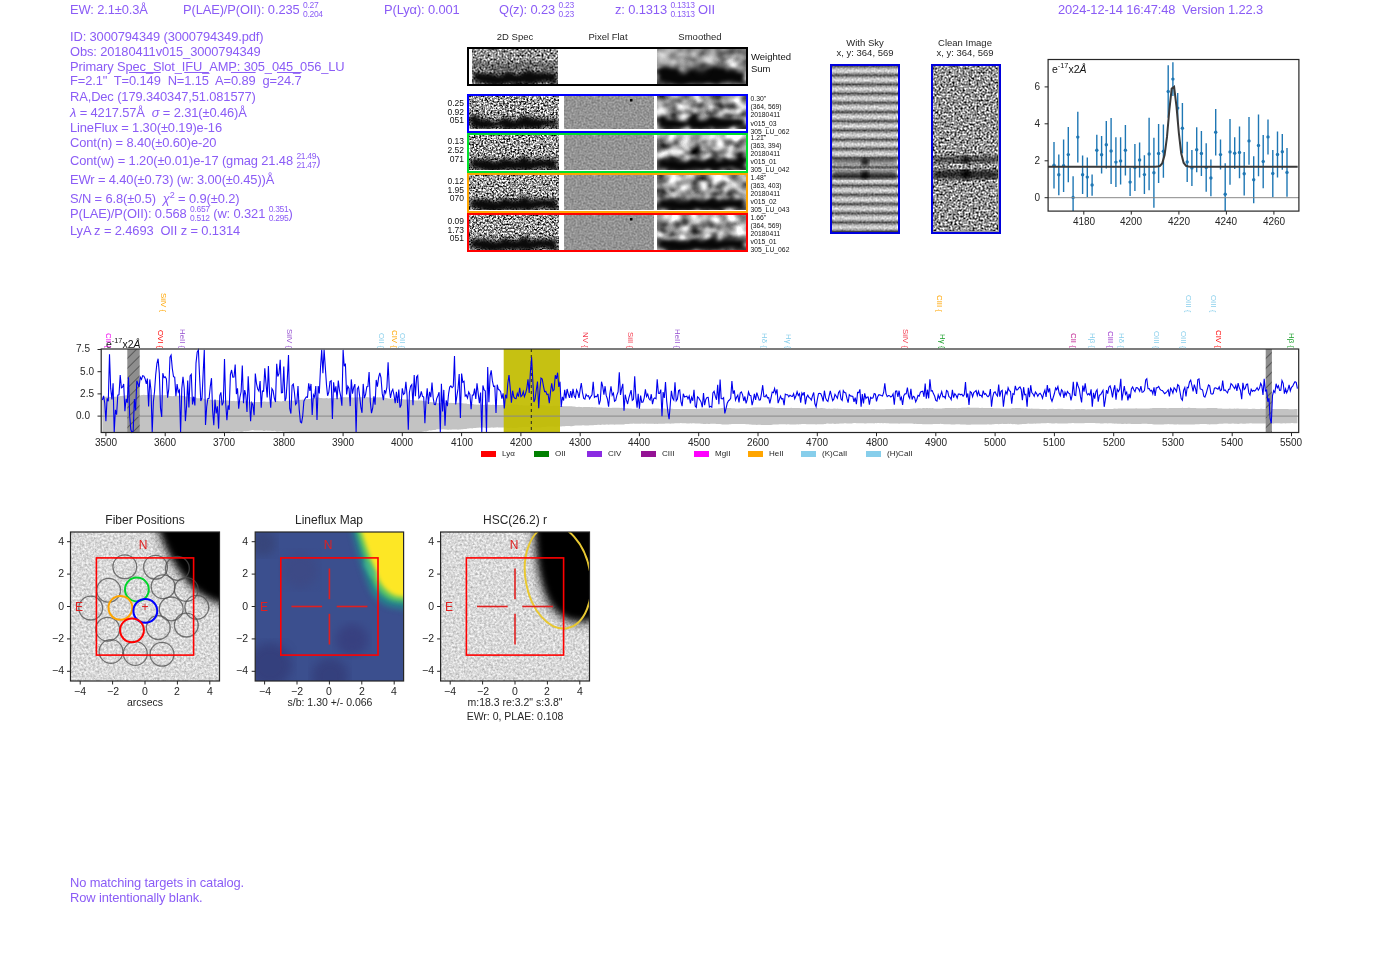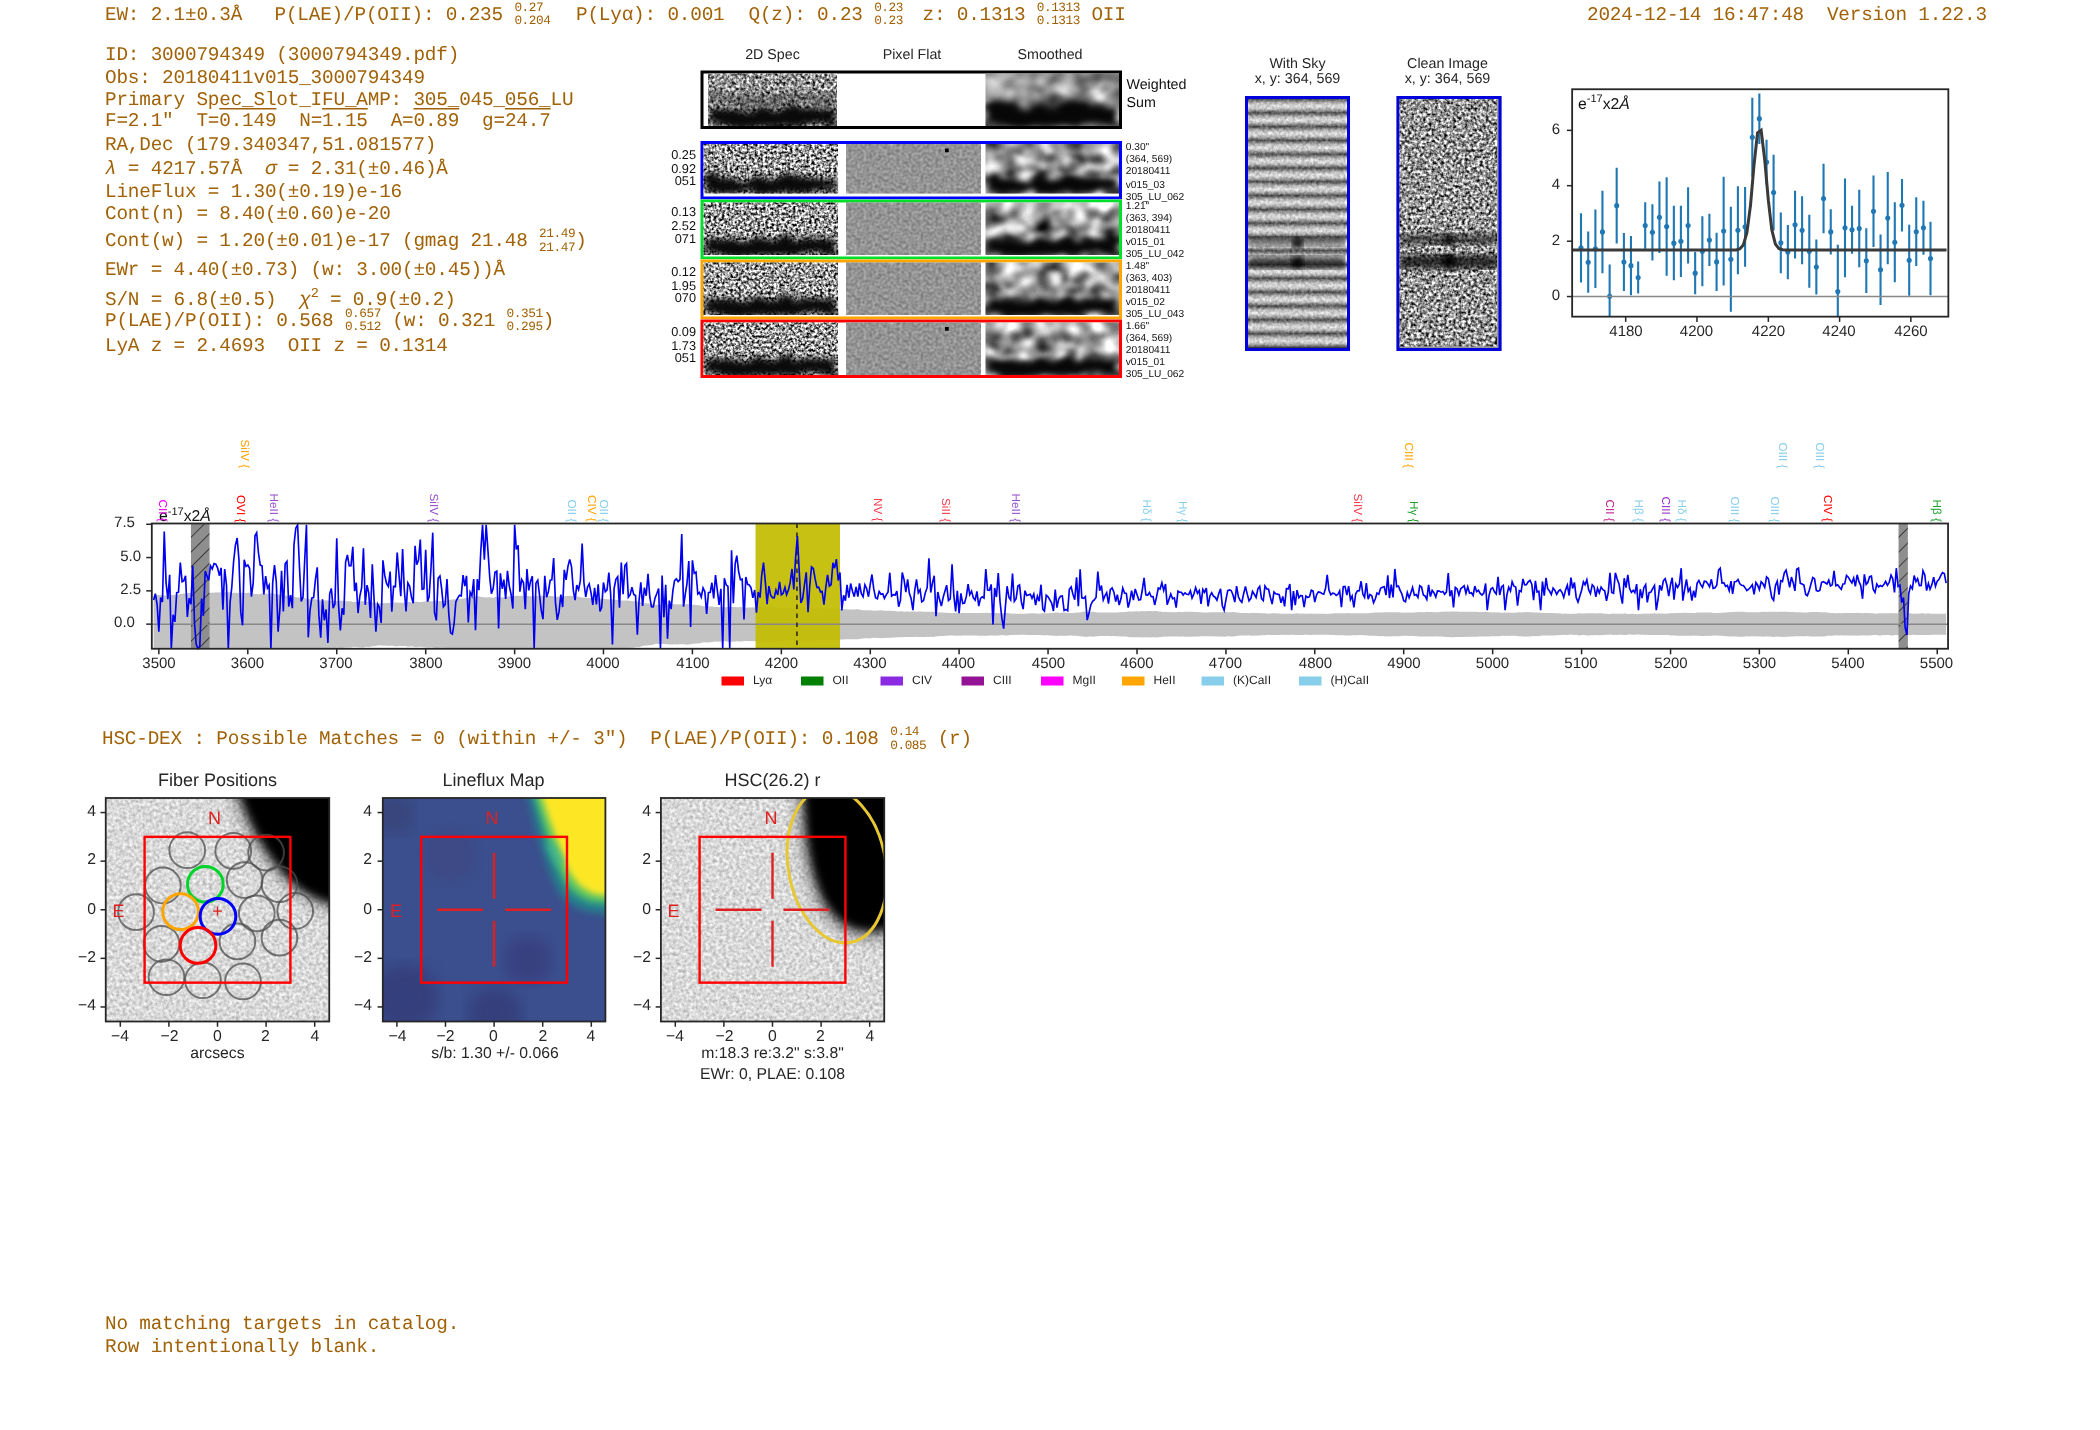--- a/index.html
+++ b/index.html
@@ -1,18 +1,18 @@
 <!DOCTYPE html>
 <html><head>
 <meta charset="utf-8">
 <style>
 html,body{margin:0;padding:0;background:#ffffff;}
 #page{position:relative;width:1400px;height:953px;background:#ffffff;overflow:hidden;
   font-family:"Liberation Sans",sans-serif;}
-.mono{font-family:Liberation Mono, monospace;font-size:12.9px;letter-spacing:-0.12px;color:#a16207;white-space:pre;line-height:1;}
+.mono{font-family:Liberation Sans, sans-serif;font-size:12.9px;letter-spacing:-0.12px;color:#8b5cf6;white-space:pre;line-height:1;}
 .abs{position:absolute;}
 .st{display:inline-block;font-size:8.5px;line-height:1.05;vertical-align:-3px;margin-top:-14px;letter-spacing:-0.3px;}
 .st span{display:block;}
 .mtk{position:absolute;font-size:10px;color:#262626;text-align:center;line-height:1.2;}
 .ctk{position:absolute;font-size:10.5px;color:#262626;text-align:center;line-height:1.2;}
 .lnl{position:absolute;font-size:7.8px;line-height:1;writing-mode:vertical-rl;letter-spacing:0px;}
 .lgb{position:absolute;top:451px;width:15px;height:6px;}
 .lgt{position:absolute;top:449px;font-size:8px;color:#262626;line-height:1.2;}
 .ptitle{position:absolute;font-size:9.5px;color:#262626;text-align:center;line-height:1.1;}
 .ctitle{position:absolute;font-size:12px;color:#262626;text-align:center;line-height:1.1;}
@@ -515,21 +515,21 @@
 <div class="mtk" style="left:150px;top:437px;width:30px">3600</div>
 <div class="mtk" style="left:209px;top:437px;width:30px">3700</div>
 <div class="mtk" style="left:269px;top:437px;width:30px">3800</div>
 <div class="mtk" style="left:328px;top:437px;width:30px">3900</div>
 <div class="mtk" style="left:387px;top:437px;width:30px">4000</div>
 <div class="mtk" style="left:447px;top:437px;width:30px">4100</div>
 <div class="mtk" style="left:506px;top:437px;width:30px">4200</div>
 <div class="mtk" style="left:565px;top:437px;width:30px">4300</div>
 <div class="mtk" style="left:624px;top:437px;width:30px">4400</div>
 <div class="mtk" style="left:684px;top:437px;width:30px">4500</div>
-<div class="mtk" style="left:743px;top:437px;width:30px">4600</div>
+<div class="mtk" style="left:743px;top:437px;width:30px">2600</div>
 <div class="mtk" style="left:802px;top:437px;width:30px">4700</div>
 <div class="mtk" style="left:862px;top:437px;width:30px">4800</div>
 <div class="mtk" style="left:921px;top:437px;width:30px">4900</div>
 <div class="mtk" style="left:980px;top:437px;width:30px">5000</div>
 <div class="mtk" style="left:1039px;top:437px;width:30px">5100</div>
 <div class="mtk" style="left:1099px;top:437px;width:30px">5200</div>
 <div class="mtk" style="left:1158px;top:437px;width:30px">5300</div>
 <div class="mtk" style="left:1217px;top:437px;width:30px">5400</div>
 <div class="mtk" style="left:1276px;top:437px;width:30px">5500</div>
 <div class="mtk" style="left:72px;top:410px;width:22px;text-align:center">0.0</div>
@@ -574,21 +574,20 @@
 <div class="lgt" style="left:662px">CIII</div>
 <div class="lgb" style="left:694px;background:#ff00ff"></div>
 <div class="lgt" style="left:715px">MgII</div>
 <div class="lgb" style="left:748px;background:#ffa500"></div>
 <div class="lgt" style="left:769px">HeII</div>
 <div class="lgb" style="left:801px;background:#87ceeb"></div>
 <div class="lgt" style="left:822px">(K)CaII</div>
 <div class="lgb" style="left:866px;background:#87ceeb"></div>
 <div class="lgt" style="left:887px">(H)CaII</div>
 
-<div class="mono abs" style="left:68px;top:487px">HSC-DEX : Possible Matches = 0 (within +/- 3")  P(LAE)/P(OII): 0.108 <span class="st"><span>0.14</span><span>0.085</span></span> (r)</div>
 
 <div class="ctitle" style="left:85px;top:514px;width:120px">Fiber Positions</div>
 <div class="ctitle" style="left:269px;top:514px;width:120px">Lineflux Map</div>
 <div class="ctitle" style="left:455px;top:514px;width:120px">HSC(26.2) r</div>
 
 <svg class="abs" style="left:0;top:0" width="640" height="953">
 
   <g>
     <rect x="70.5" y="532" width="149" height="149" fill="#d8d8d8"></rect>
     <rect x="70.5" y="532" width="149" height="149" filter="url(#fcut)" opacity="0.8"></rect>

